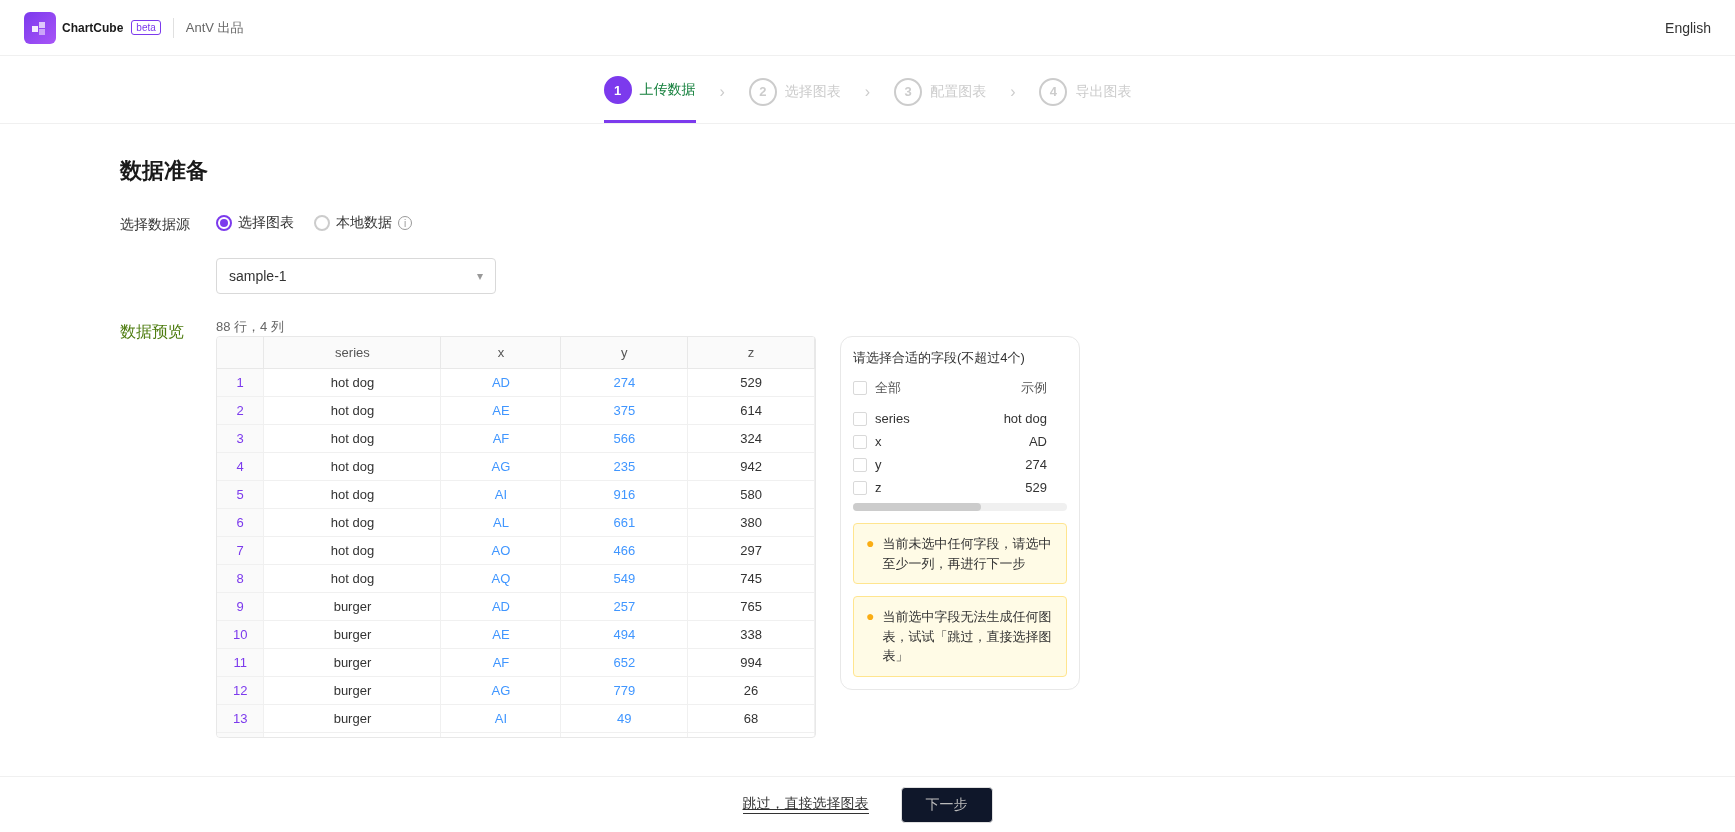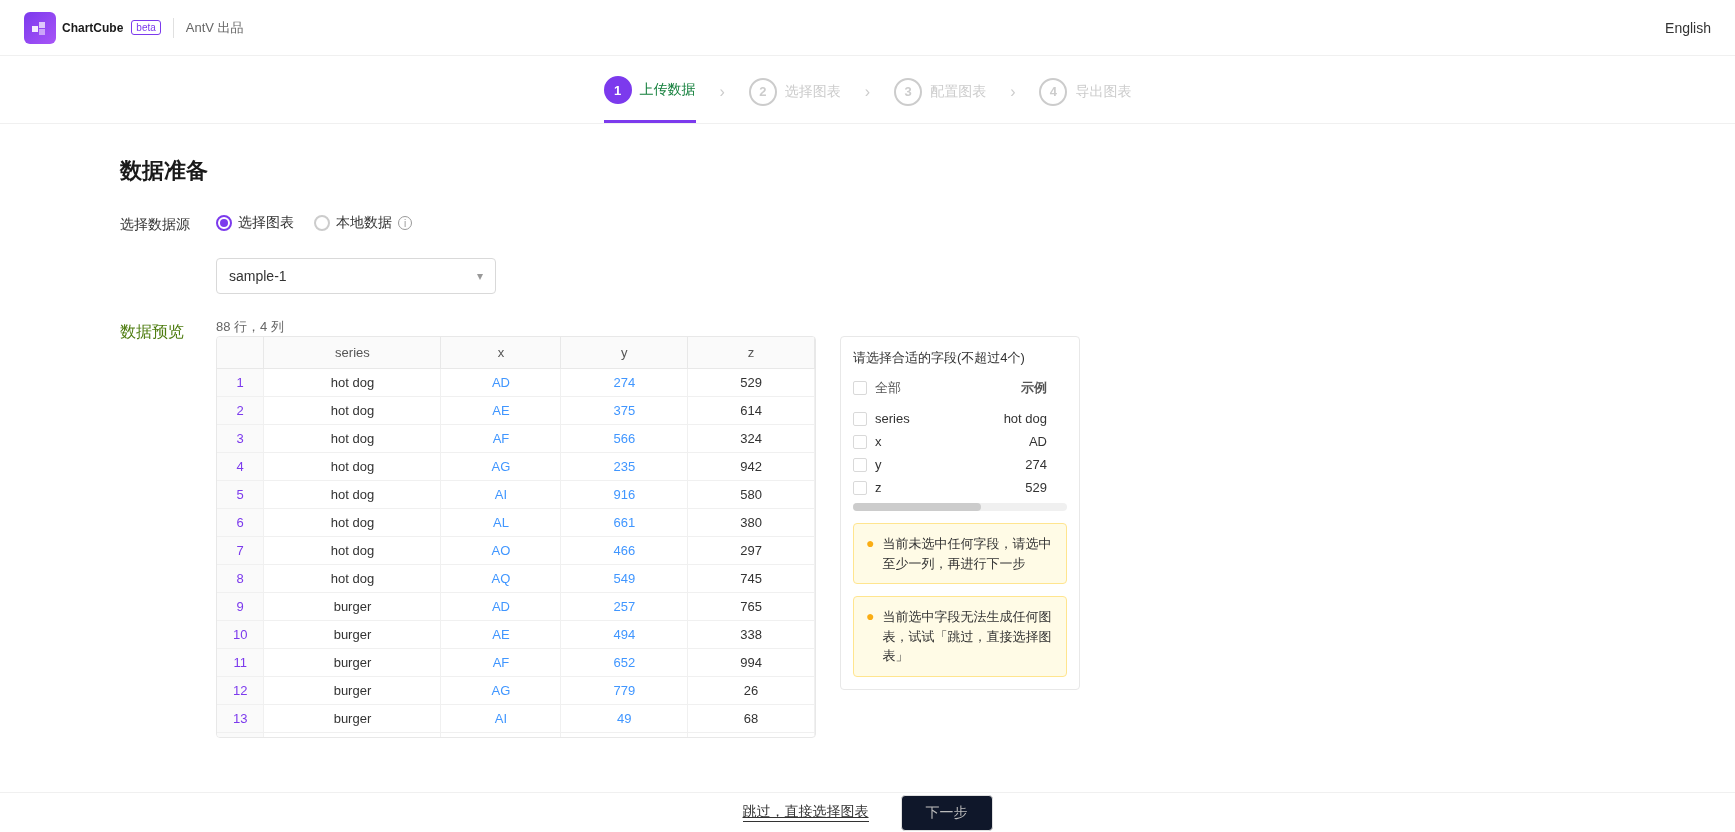--- a/index.html
+++ b/index.html
@@ -103,47 +103,47 @@
     .data-table td {
       padding: 6px 16px; text-align: center; font-size: 13px; color: #333;
       border-bottom: 1px solid #f0f0f0; border-right: 1px solid #f0f0f0;
     }
     .data-table td.row-num { color: #7c3aed; font-weight: 500; background: #fafafa; width: 40px; }
     .data-table td.link-val { color: #4096ff; }
     .data-table tr:last-child td { border-bottom: none; }
 
     
     .right-panel {
-      width: 240px; border: 1px solid #e8e8e8; border-radius: 4px;
+      width: 240px; border: 1px solid #e8e8e8; border-radius: 12px;
       padding: 12px; margin-left: 24px; flex-shrink: 0;
     }
     .right-panel-title { font-size: 13px; color: #333; margin-bottom: 12px; }
     .field-header { display: flex; align-items: center; gap: 8px; margin-bottom: 10px; }
     .field-header-label { color: #555; font-size: 13px; }
-    .field-header-example { color: #555; font-size: 13px; margin-left: auto; margin-right: 20px; font-weight: bold; }
+    .field-header-example { color: #555; font-size: 13px; margin-left: auto; margin-right: 20px; }
     .field-row { display: flex; align-items: center; gap: 8px; padding: 4px 0; }
     .field-checkbox { width: 14px; height: 14px; border: 1px solid #d9d9d9; border-radius: 2px; flex-shrink: 0; }
     .field-name { font-size: 13px; color: #333; width: 40px; }
     .field-example { font-size: 13px; color: #333; margin-left: auto; padding-right: 20px; }
 
     
     .field-scroll { max-height: 100px; overflow: hidden; position: relative; }
 
     
     .warning-box {
       background: #fffbe6; border: 1px solid #ffe58f; border-radius: 4px;
       padding: 10px 12px; margin-top: 12px; display: flex; gap: 8px; align-items: flex-start;
     }
     .warning-icon { color: #faad14; font-size: 14px; flex-shrink: 0; margin-top: 1px; }
     .warning-text { font-size: 13px; color: #333; line-height: 1.5; }
 
     
     .footer {
       position: fixed; bottom: 0; left: 0; right: 0;
-      height: 40px; background: white; border-top: 1px solid #f0f0f0;
+      height: 56px; background: white; border-top: 1px solid #f0f0f0;
       display: flex; align-items: center; justify-content: center; gap: 32px;
     }
     .skip-link { font-size: 14px; color: #333; text-decoration: underline; cursor: pointer; border-bottom: 1px solid #333; }
     .next-btn {
       height: 36px; padding: 0 24px; background: #0f172a; color: #bbb;
       border: 1px solid #e0e0e0; border-radius: 4px; font-size: 14px; cursor: not-allowed;
     }
 
     
     .preview-body { display: flex; align-items: flex-start; }

